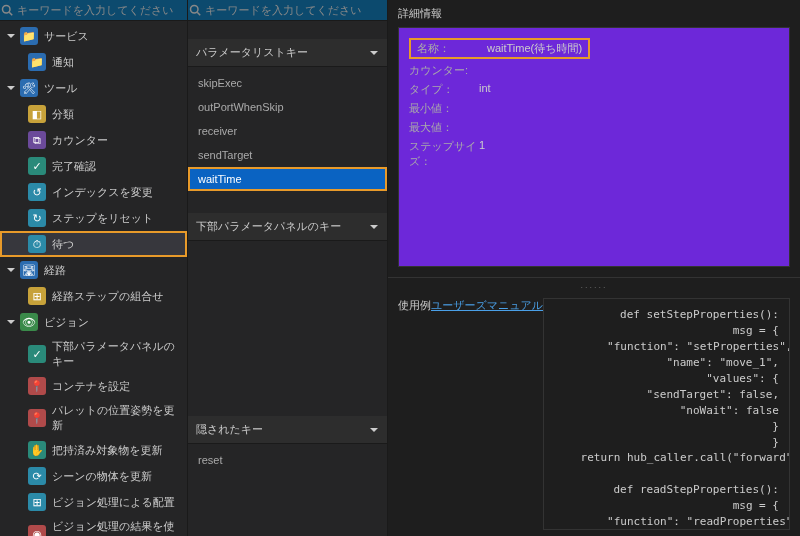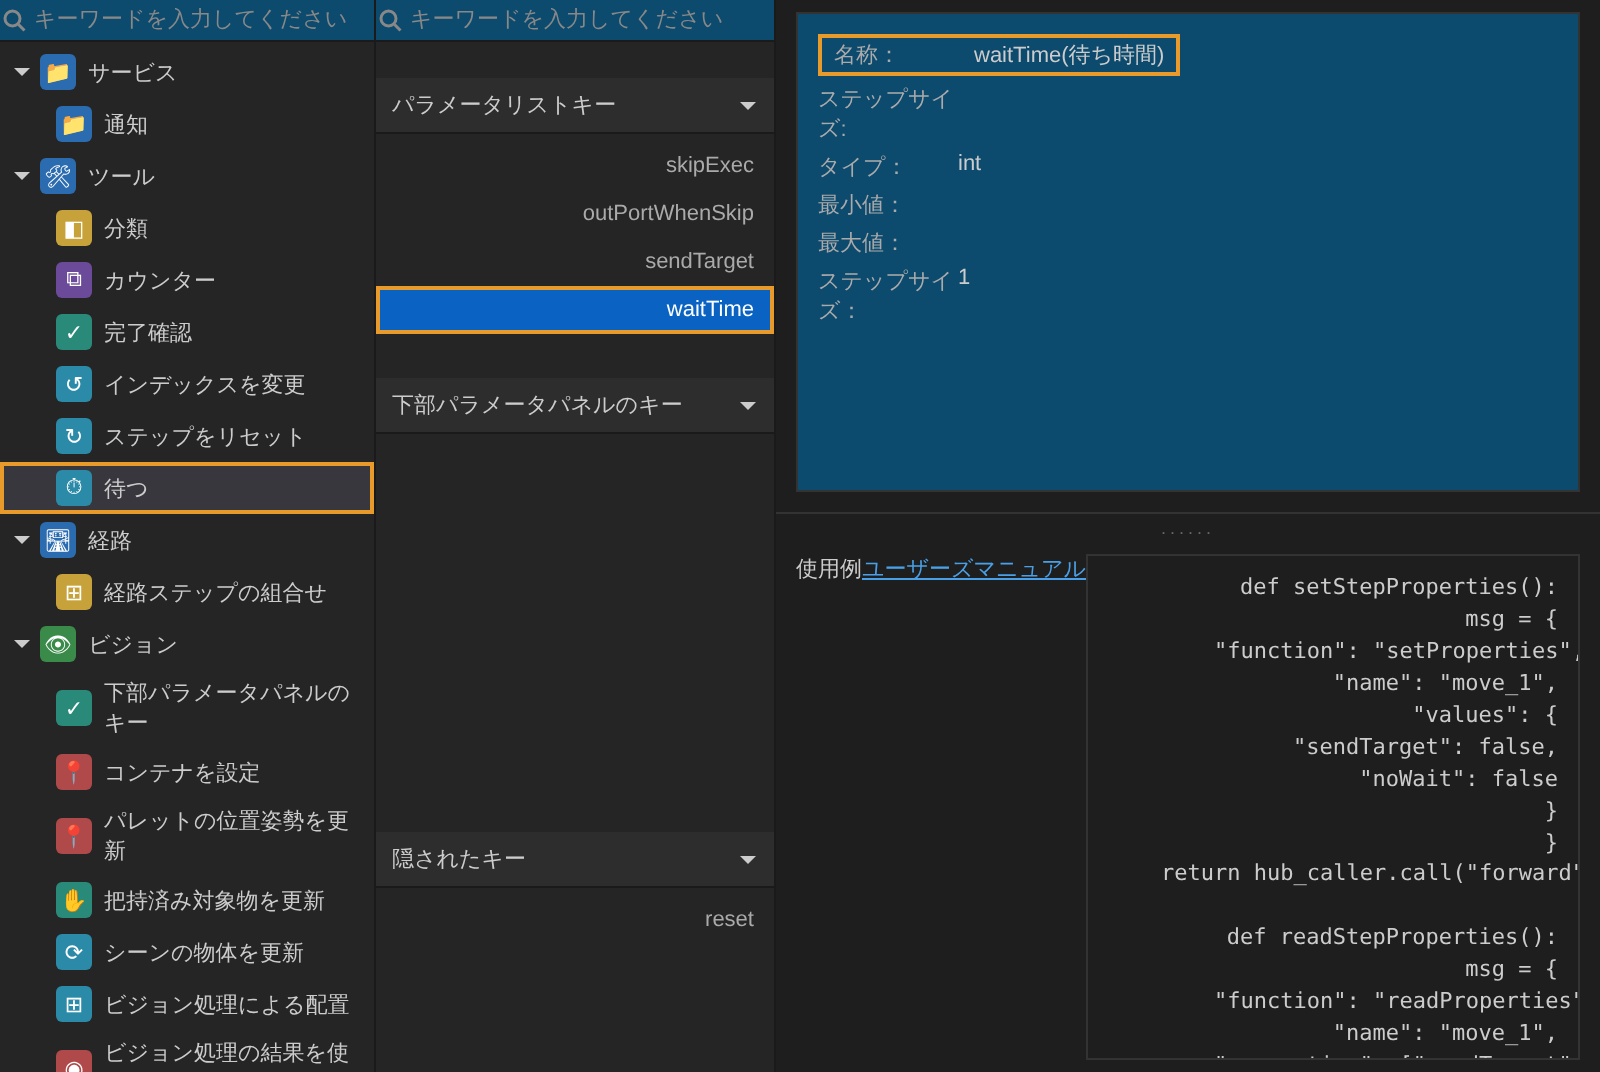--- a/index.html
+++ b/index.html
@@ -12,26 +12,26 @@
 .search svg { flex-shrink: 0; margin-right: 4px; }
 .search input { flex: 1; background: transparent; border: none; color: #ccc; font-size: 11px; outline: none; }
 .search input::placeholder { color: #888; }
 .tree { flex: 1; overflow-y: auto; padding: 2px 0; }
 .group-hdr { display: flex; align-items: center; padding: 4px 6px; cursor: pointer; }
 .group-hdr .chev { width: 10px; height: 10px; margin-right: 4px; }
 .ico { width: 18px; height: 18px; border-radius: 3px; margin-right: 6px; display: flex; align-items: center; justify-content: center; font-size: 11px; flex-shrink: 0; color: #fff; }
 .node { display: flex; align-items: center; padding: 4px 6px 4px 28px; cursor: pointer; }
 .node.sel { background: #37373d; border: 2px solid #e89a2a; padding: 2px 4px 2px 26px; }
 .section-hdr { display: flex; align-items: center; justify-content: space-between; padding: 6px 8px; background: #2d2d2d; border-bottom: 1px solid #1a1a1a; font-size: 11px; margin-top: 18px; }
-.list { padding: 4px 0; text-align: right; }
+.list { padding: 4px 0; }
 .list-item { padding: 6px 10px; cursor: pointer; color: #aaa; font-size: 11px; }
 .list-item.sel { background: #0a63c2; color: #fff; border: 2px solid #e89a2a; padding: 4px 8px; }
 .right-top { border-bottom: 1px solid #333; padding: 6px 10px 10px 10px; }
 .right-title { font-size: 11px; margin-bottom: 6px; color: #ccc; }
-.detail-box { background: #0c4a6e; border: 1px solid #333; padding: 8px 10px; font-size: 11px; height: 240px; overflow: auto; }
+.detail-box { background: #6d28d9; border: 1px solid #333; padding: 8px 10px; font-size: 11px; height: 240px; overflow: auto; }
 .detail-row { display: flex; padding: 2px 0; }
 .detail-label { width: 70px; color: #aaa; }
 .detail-val { color: #ccc; }
 .hl-row { display: inline-flex; border: 2px solid #e89a2a; padding: 1px 6px; }
 .right-bot { flex: 1; padding: 6px 10px; display: flex; flex-direction: row; overflow: hidden; text-align: right; }
 .ex-hdr { display: flex; justify-content: space-between; margin-bottom: 6px; }
 .link { color: #4aa0e8; text-decoration: underline; cursor: pointer; }
 .code { flex: 1; background: #1e1e1e; border: 1px solid #333; padding: 8px 10px; color: #ccc; font-family: Consolas, monospace; font-size: 11px; white-space: pre; overflow: auto; line-height: 1.45; }
 .chev svg { display: block; }
 .dots { text-align: center; color: #666; font-size: 9px; letter-spacing: 2px; padding: 2px 0; }
@@ -162,20 +162,21 @@
     <span>パラメータリストキー</span>
     <span class="chev">
         <svg width="10" height="10" viewBox="0 0 10 10" fill="#ccc">
           <path d="M1 3 L5 7 L9 3 Z"></path>
         </svg>
       </span>
   </div>
   <div class="list" id="param-list">
       <div class="list-item">skipExec</div>
       <div class="list-item">outPortWhenSkip</div>
+      <div class="list-item">receiver</div>
       <div class="list-item">sendTarget</div>
       <div class="list-item sel">waitTime</div>
     </div>
   <div class="section-hdr">
     <span>下部パラメータパネルのキー</span>
     <span class="chev">
         <svg width="10" height="10" viewBox="0 0 10 10" fill="#ccc">
           <path d="M1 3 L5 7 L9 3 Z"></path>
         </svg>
       </span>
@@ -190,29 +191,30 @@
       </span>
   </div>
   <div class="list" id="hidden-list">
       <div class="list-item">reset</div>
     </div>
   <div style="height:60px"></div>
 </div>
 
 <div class="col right">
   <div class="right-top">
+    <div class="right-title">詳細情報</div>
     <div class="detail-box">
       <div class="detail-row">
         <span class="hl-row">
           <span class="detail-label">名称：</span>
           <span class="detail-val">waitTime(待ち時間)</span>
         </span>
       </div>
       <div class="detail-row">
-          <span class="detail-label">ステップサイズ:</span>
+          <span class="detail-label">カウンター:</span>
           <span class="detail-val"></span>
         </div>
       <div class="detail-row">
           <span class="detail-label">タイプ：</span>
           <span class="detail-val">int</span>
         </div>
       <div class="detail-row">
           <span class="detail-label">最小値：</span>
           <span class="detail-val"></span>
         </div>

